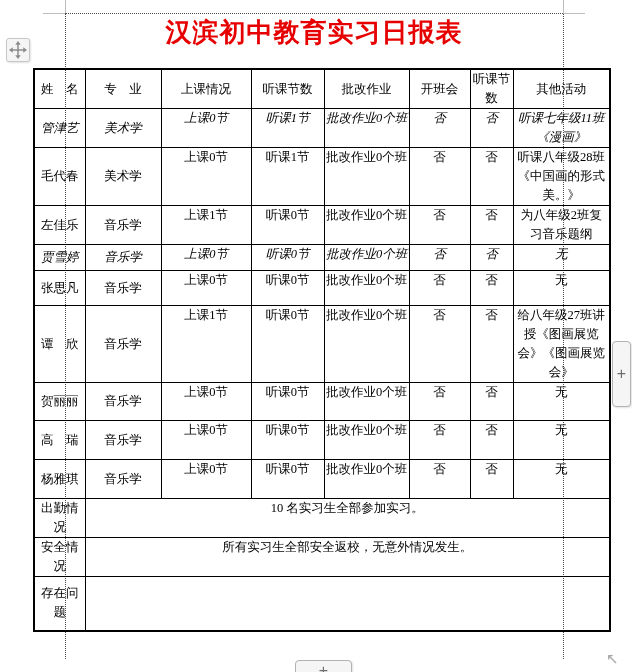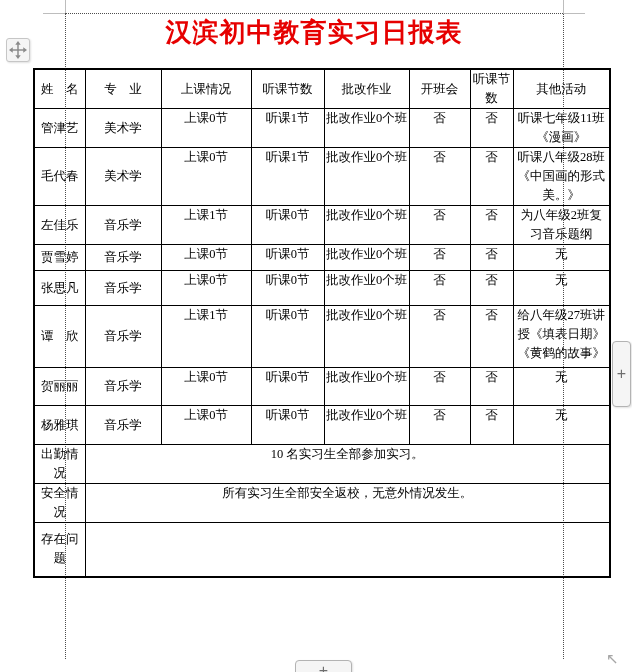--- a/index.html
+++ b/index.html
@@ -110,21 +110,21 @@
           <th class="hdr">专　业</th>
           <th class="hdr">上课情况</th>
           <th class="hdr">听课节数</th>
           <th class="hdr">批改作业</th>
           <th class="hdr">开班会</th>
           <th class="hdr">听课节数</th>
           <th class="hdr">其他活动</th>
         </tr>
       </thead>
     <tbody>
-        <tr style="height: 37px;">
+        <tr style="height: 37px; font-style: italic;">
           <td class="v-mid">管津艺</td>
           <td class="v-mid">美术学</td>
           <td class="v-top">上课0节</td>
           <td class="v-top">听课1节</td>
           <td class="v-top">批改作业0个班</td>
           <td class="v-top">否</td>
           <td class="v-top">否</td>
           <td class="v-top">听课七年级11班《漫画》</td>
         </tr>
         <tr style="height: 57px;">
@@ -140,21 +140,21 @@
         <tr style="height: 38px;">
           <td class="v-mid">左佳乐</td>
           <td class="v-mid">音乐学</td>
           <td class="v-top">上课1节</td>
           <td class="v-top">听课0节</td>
           <td class="v-top">批改作业0个班</td>
           <td class="v-top">否</td>
           <td class="v-top">否</td>
           <td class="v-top">为八年级2班复习音乐题纲</td>
         </tr>
-        <tr style="height: 26px;">
+        <tr style="height: 26px; font-style: italic;">
           <td class="v-mid">贾雪婷</td>
           <td class="v-mid">音乐学</td>
           <td class="v-top">上课0节</td>
           <td class="v-top">听课0节</td>
           <td class="v-top">批改作业0个班</td>
           <td class="v-top">否</td>
           <td class="v-top">否</td>
           <td class="v-top">无</td>
         </tr>
         <tr style="height: 35px; margin-left: 29px;">
@@ -168,24 +168,34 @@
           <td class="v-top">无</td>
         </tr>
         <tr style="height: 62px;">
           <td class="v-mid">谭　欣</td>
           <td class="v-mid">音乐学</td>
           <td class="v-top">上课1节</td>
           <td class="v-top">听课0节</td>
           <td class="v-top">批改作业0个班</td>
           <td class="v-top">否</td>
           <td class="v-top">否</td>
-          <td class="v-top">给八年级27班讲授《填表日期》《黄鹤的故事》</td>
+          <td class="v-top">给八年级27班讲授《图画展览会》《图画展览会》</td>
         </tr>
         <tr style="height: 38px; margin-top: 12px;">
           <td class="v-mid">贺丽丽</td>
+          <td class="v-mid">音乐学</td>
+          <td class="v-top">上课0节</td>
+          <td class="v-top">听课0节</td>
+          <td class="v-top">批改作业0个班</td>
+          <td class="v-top">否</td>
+          <td class="v-top">否</td>
+          <td class="v-top">无</td>
+        </tr>
+        <tr style="height: 39px;">
+          <td class="v-mid">高　瑞</td>
           <td class="v-mid">音乐学</td>
           <td class="v-top">上课0节</td>
           <td class="v-top">听课0节</td>
           <td class="v-top">批改作业0个班</td>
           <td class="v-top">否</td>
           <td class="v-top">否</td>
           <td class="v-top">无</td>
         </tr>
         <tr style="height: 39px; padding-left: 13px;">
           <td class="v-mid">杨雅琪</td>

